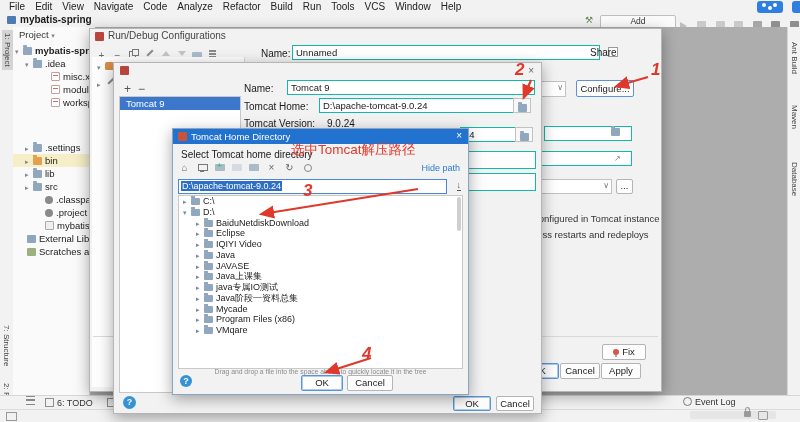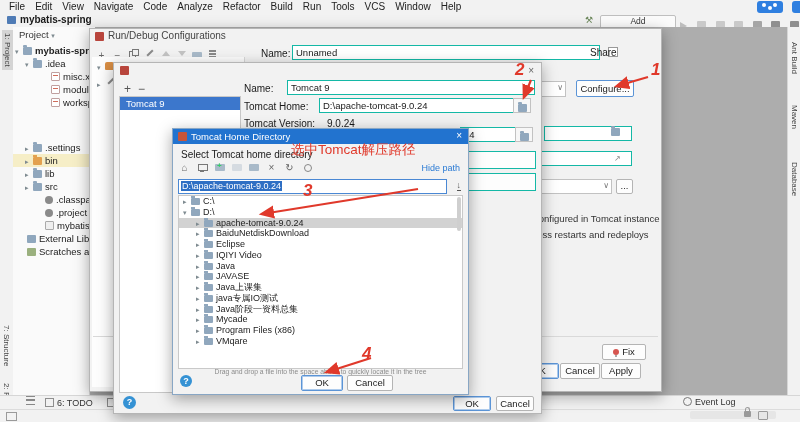--- a/index.html
+++ b/index.html
@@ -258,21 +258,20 @@
     <div class="lbl10" style="left:8px;top:19px">Select Tomcat home directory</div>
     <div id="fdtools">
       <span class="fdi">⌂</span><span class="fdi ico-mon"></span><span class="fdi ico-fplus"></span><span class="fdi ico-f2 dim"></span><span class="fdi ico-f2"></span><span class="fdi">×</span><span class="fdi">↻</span><span class="fdi ico-gear2"></span>
     </div>
     <div id="hidepath">Hide path</div>
     <div id="pathfld"><span class="selin">D:\apache-tomcat-9.0.24</span></div>
     <div class="dlico">↓</div>
     <div id="ftree">
         <div class="ftrow" style="padding-left: 4px;"><span class="chev cr"></span><span class="fpi"></span><span>C:\</span></div>
         <div class="ftrow" style="padding-left: 4px;"><span class="chev cd"></span><span class="fpi"></span><span>D:\</span></div>
-        <div class="ftrow sel" style="padding-left: 17px;"><span class="chev cr"></span><span class="fpi"></span><span>apache-tomcat-9.0.24</span></div>
         <div class="ftrow" style="padding-left: 17px;"><span class="chev cr"></span><span class="fpi"></span><span>BaiduNetdiskDownload</span></div>
         <div class="ftrow" style="padding-left: 17px;"><span class="chev cr"></span><span class="fpi"></span><span>Eclipse</span></div>
         <div class="ftrow" style="padding-left: 17px;"><span class="chev cr"></span><span class="fpi"></span><span>IQIYI Video</span></div>
         <div class="ftrow" style="padding-left: 17px;"><span class="chev cr"></span><span class="fpi"></span><span>Java</span></div>
         <div class="ftrow" style="padding-left: 17px;"><span class="chev cr"></span><span class="fpi"></span><span>JAVASE</span></div>
         <div class="ftrow" style="padding-left: 17px;"><span class="chev cr"></span><span class="fpi"></span><span>Java上课集</span></div>
         <div class="ftrow" style="padding-left: 17px;"><span class="chev cr"></span><span class="fpi"></span><span>java专属IO测试</span></div>
         <div class="ftrow" style="padding-left: 17px;"><span class="chev cr"></span><span class="fpi"></span><span>Java阶段一资料总集</span></div>
         <div class="ftrow" style="padding-left: 17px;"><span class="chev cr"></span><span class="fpi"></span><span>Mycade</span></div>
         <div class="ftrow" style="padding-left: 17px;"><span class="chev cr"></span><span class="fpi"></span><span>Program Files (x86)</span></div>

